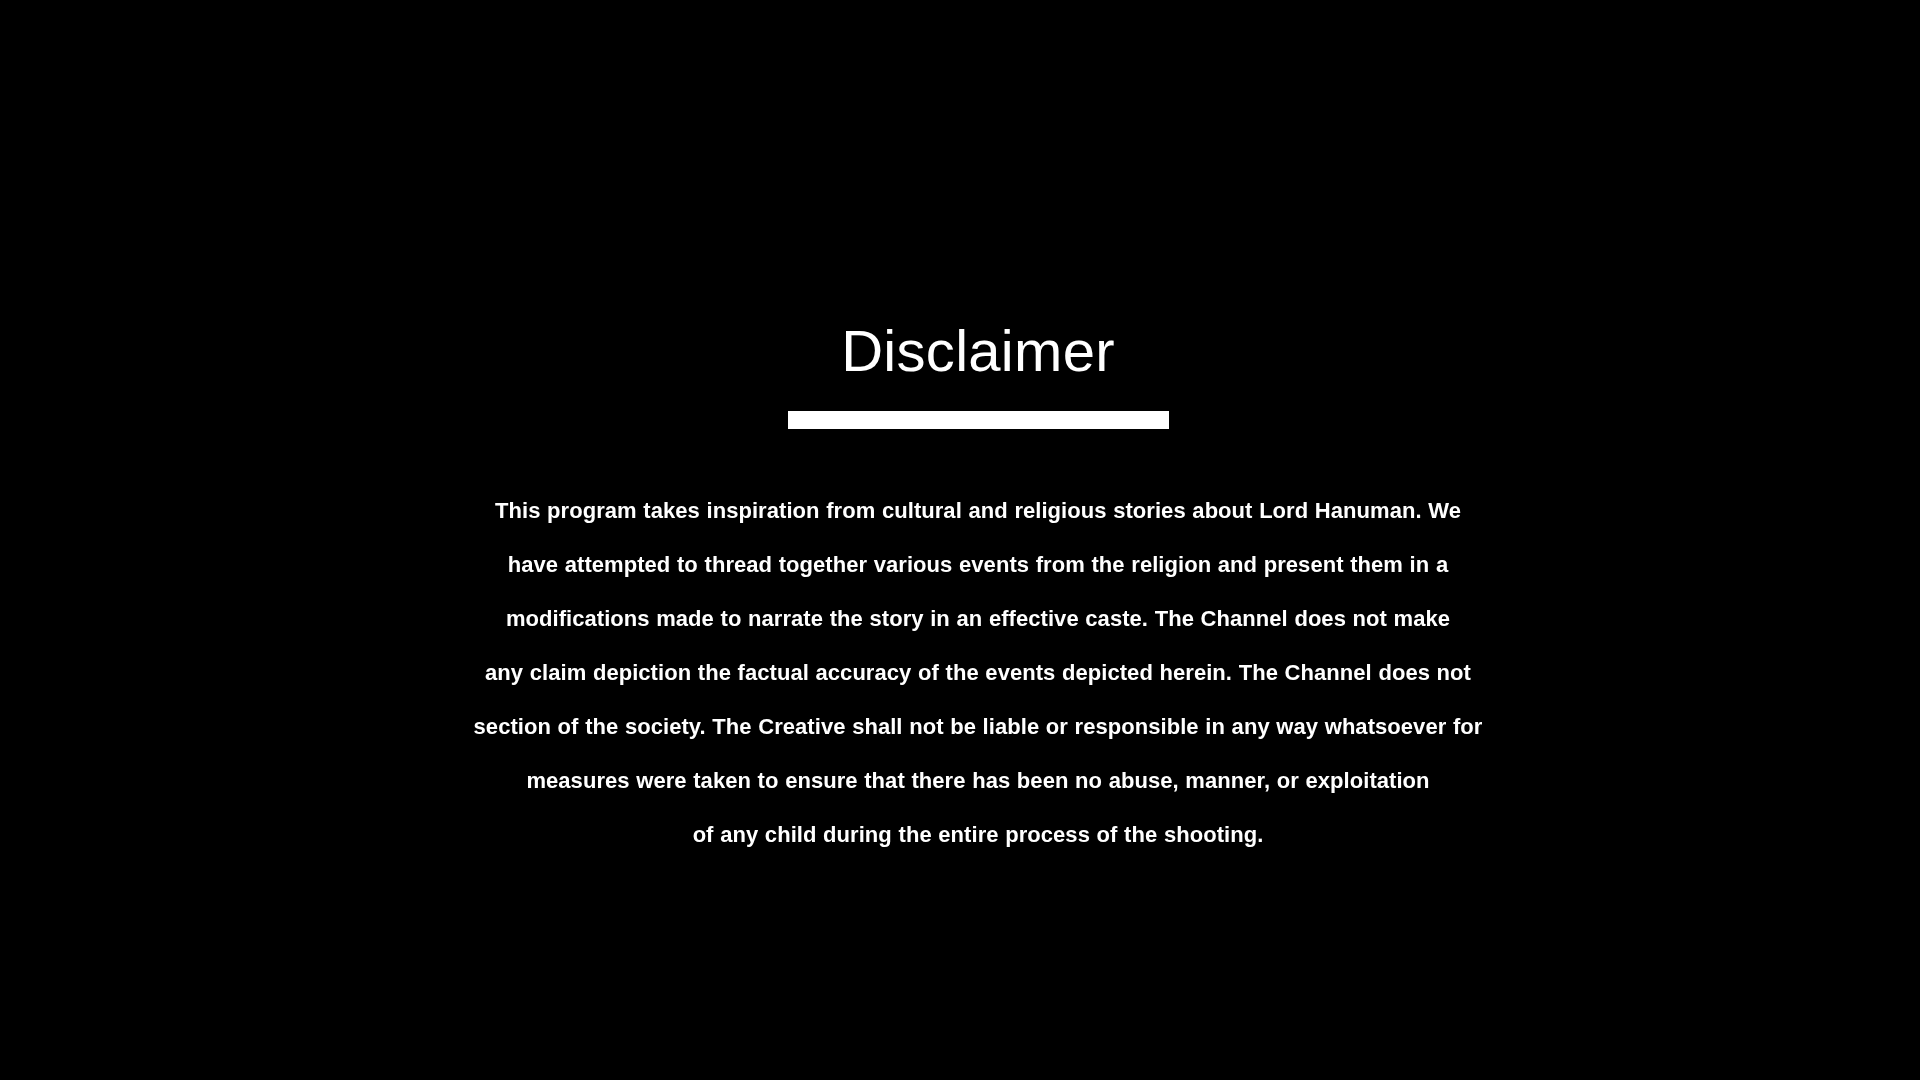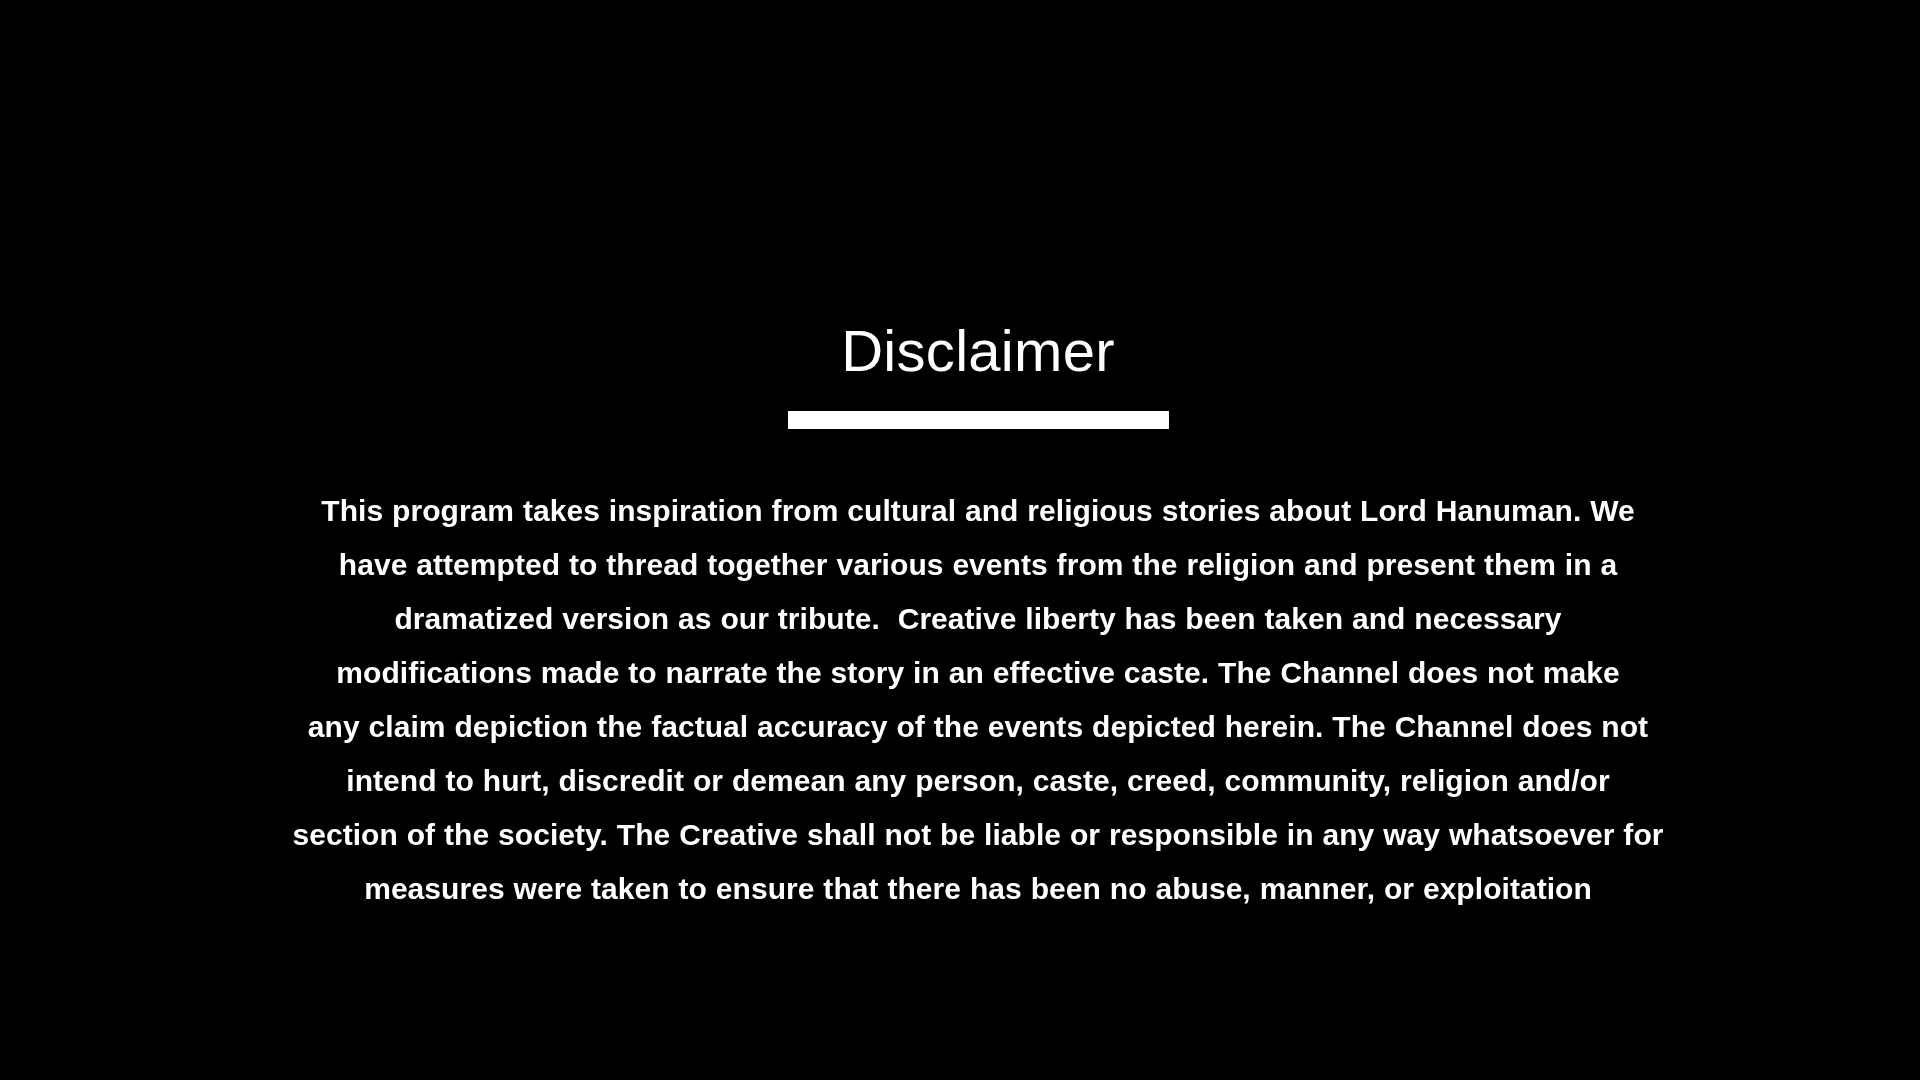--- a/index.html
+++ b/index.html
@@ -62,21 +62,21 @@
     height: 3px;
     background: #ffffff;
   }
 
   
   #disclaimer-body {
     margin-top: 37px;
     width: 1545px;
     text-align: center;
     color: #ffffff;
-    font-size: 30px;
+    font-size: 22px;
     font-weight: 600;
     line-height: 36px;
     letter-spacing: 0.05px;
     word-spacing: 0.5px;
   }
 
   #disclaimer-body .line {
     display: block;
     white-space: pre;
   }
@@ -89,22 +89,21 @@
   <div id="disclaimer-card">
 
     <div id="title-block">
       <h1 id="page-title" style="color: rgb(255, 255, 255);">Disclaimer</h1>
       <div id="title-rule" style="background: rgb(255, 255, 255); width: 381px; height: 3px;"></div>
     </div>
 
     <div id="disclaimer-body" style="color: rgb(255, 255, 255);">
       <span class="line">This program takes inspiration from cultural and religious stories about Lord Hanuman. We</span>
       <span class="line">have attempted to thread together various events from the religion and present them in a</span>
-      <span class="line">dramatized version as our tribute.  Creative liberty has been taken and necessary</span>
       <span class="line">modifications made to narrate the story in an effective caste. The Channel does not make</span>
       <span class="line">any claim depiction the factual accuracy of the events depicted herein. The Channel does not</span>
-      <span class="line">intend to hurt, discredit or demean any person, caste, creed, community, religion and/or</span>
       <span class="line">section of the society. The Creative shall not be liable or responsible in any way whatsoever for</span>
       <span class="line">measures were taken to ensure that there has been no abuse, manner, or exploitation</span>
+      <span class="line">of any child during the entire process of the shooting.</span>
     </div>
 
   </div>
 </div>
 
 </body></html>

